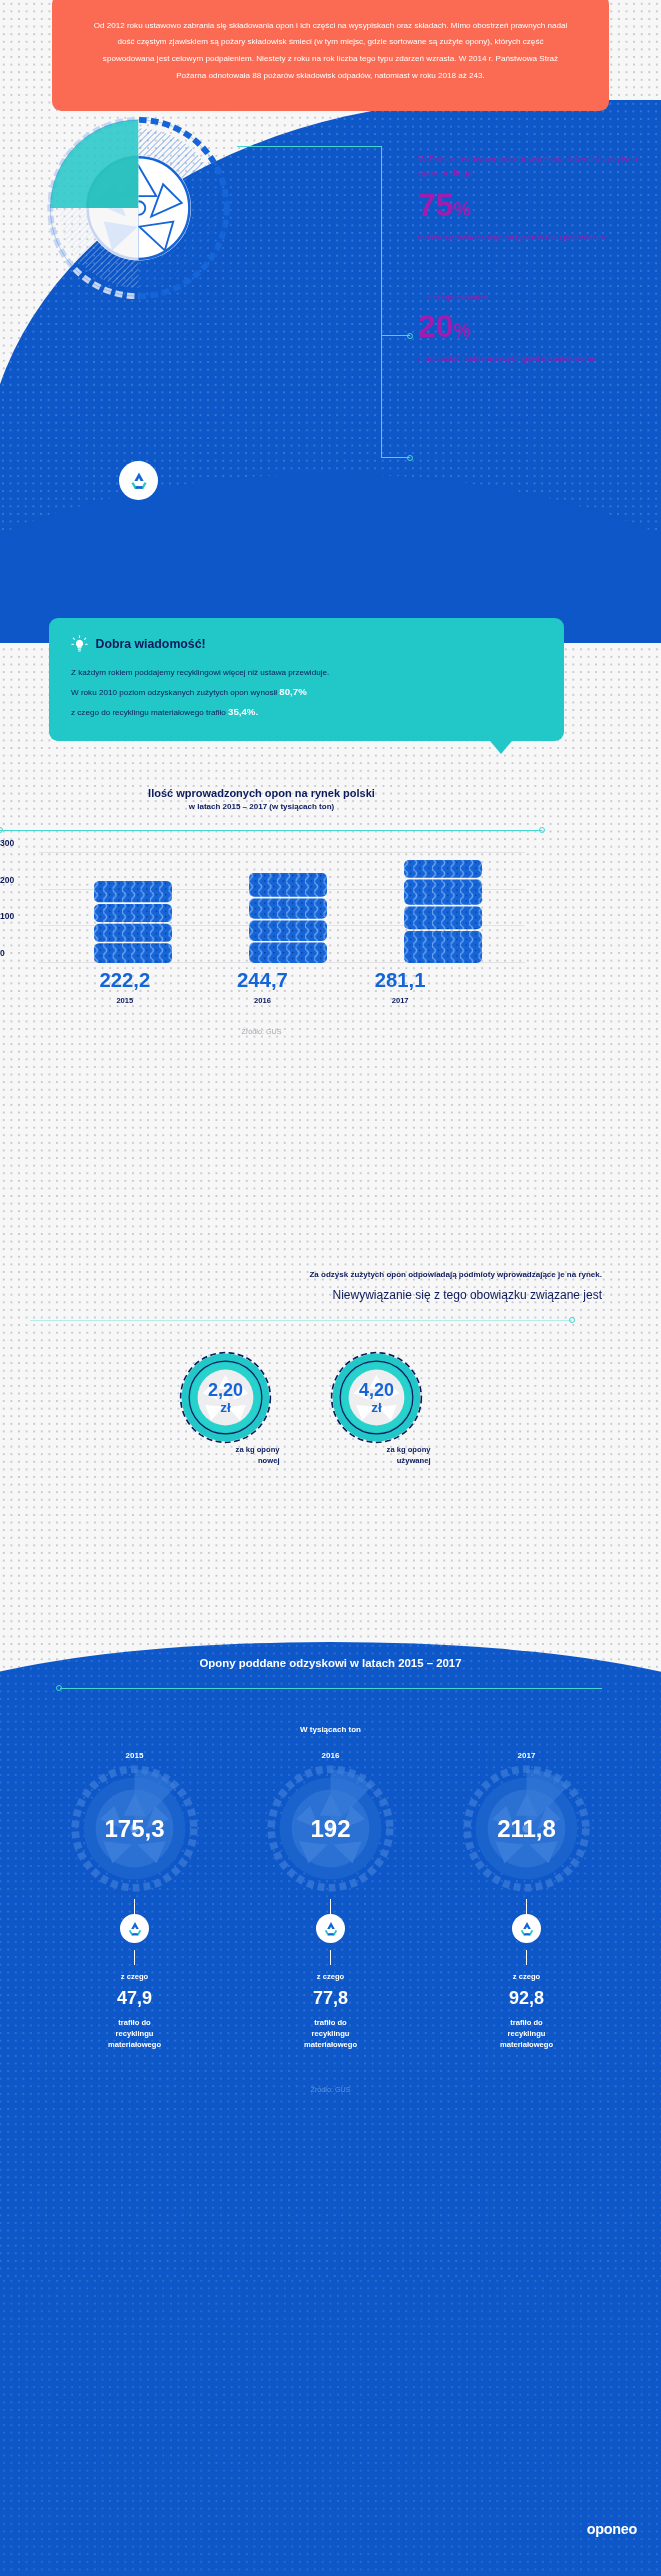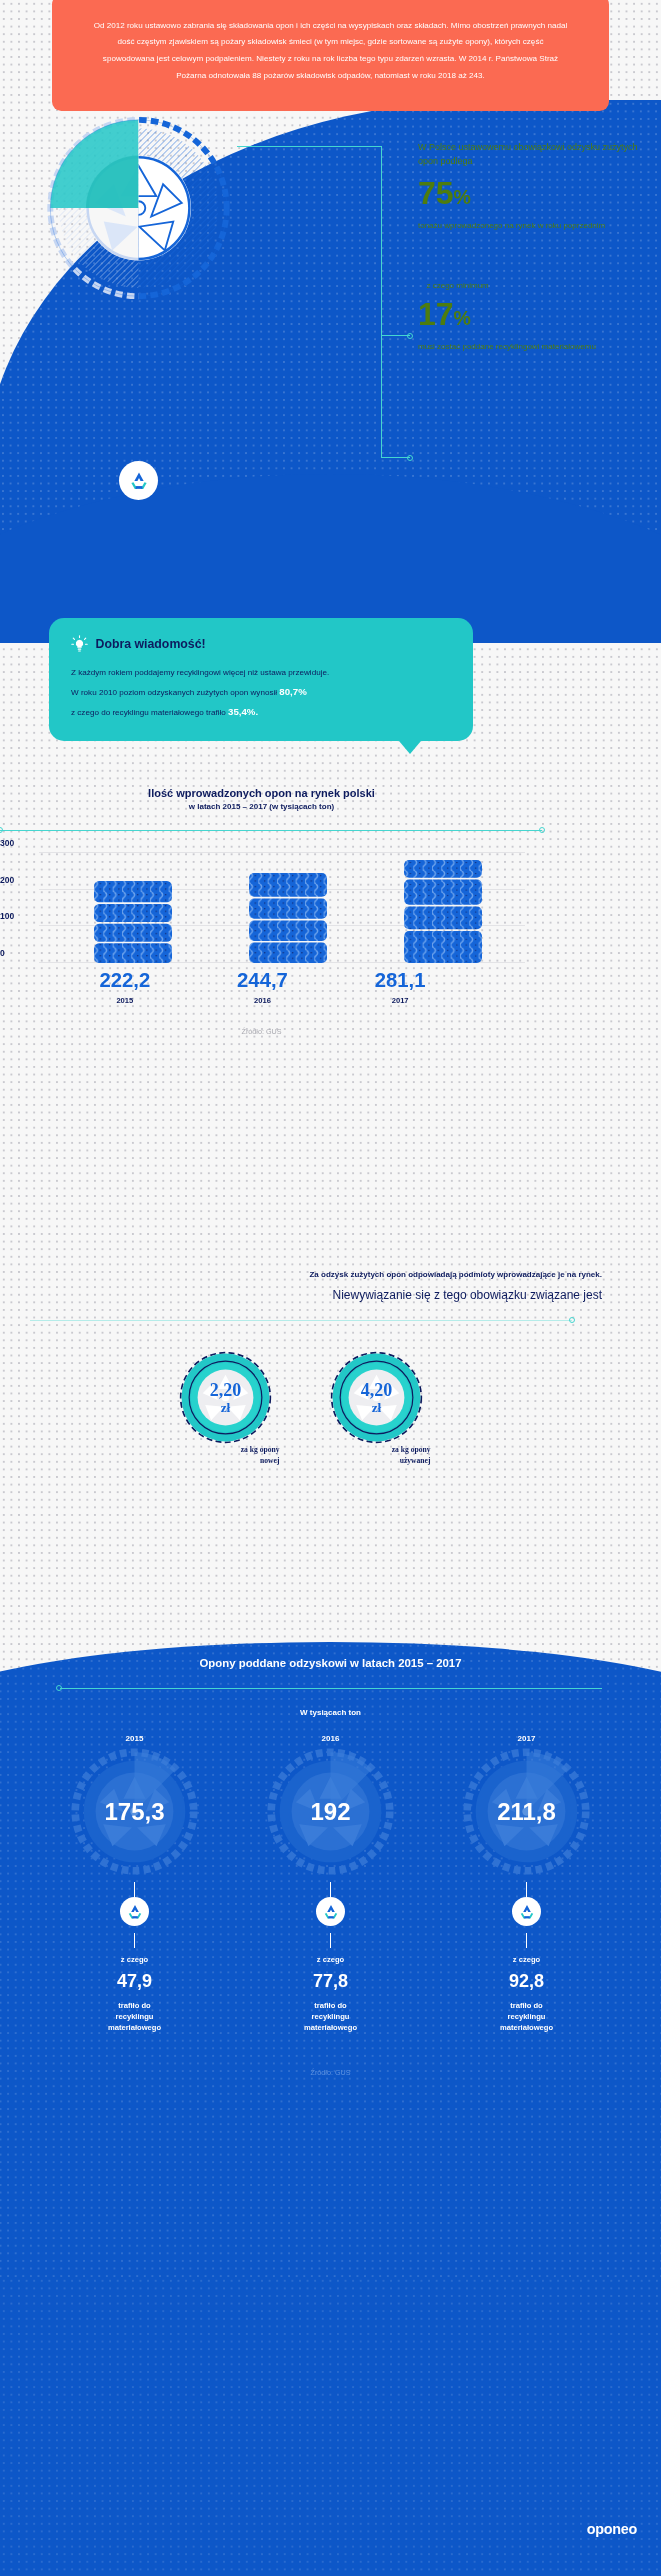--- a/index.html
+++ b/index.html
@@ -53,32 +53,32 @@
   
   .conn { position:absolute; z-index:6; }
   .conn-v { width:0.8px; background:#45d6d0; }
   .conn-h { height:0.8px; background:#45d6d0; }
   .conn-dot {
     width:6px;height:6px;border-radius:50%;border:1.1px solid #45d6d0;background:transparent;
     position:absolute; z-index:7;
   }
 
   
-  .facts { position:absolute; left:418px; top:141px; width:229px; z-index:8; color:#4d7c0f; }
+  .facts { position:absolute; left:418px; top:153px; width:229px; z-index:8; color:#a21caf; }
   .fact-lead { font-size:9px; line-height:1.55; font-weight:500; }
   .fact-big { font-size:32px; font-weight:bold; line-height:1; margin:8.5px 0 10.2px; }
   .fact-big .pc { font-size:19.5px; font-weight:bold; }
   .fact-sub { font-size:8px; line-height:1.55; font-weight:500; }
   .fact-gap { height:49px; }
   .fact-small { font-size:8px; font-weight:500; padding-left:8.5px; }
 
   
   .good {
-    position:absolute; left:49px; top:618px; width:424px;
-    background:#22c7c7; border-radius:15px; padding:17px 22px 18.6px; z-index:9;
+    position:absolute; left:49px; top:618px; width:515px;
+    background:#22c7c7; border-radius:9px; padding:17px 22px 18.6px; z-index:9;
   }
   .good-head { display:flex; align-items:center; gap:7.6px; margin-bottom:11px; }
   .good-title { font-size:12.3px; font-weight:600; color:#0d1b5e; }
   .good-line { font-size:8.1px; color:#0d1b5e; line-height:2.1; font-weight:500; }
   .good-line b { color:#ffffff; font-size:9.7px; font-weight:bold; }
   .good-tail {
     position:absolute; right:52px; bottom:-12.7px; width:0;height:0;
     border-left:11px solid transparent; border-right:11px solid transparent;
     border-top:13.5px solid #22c7c7;
   }
@@ -102,41 +102,41 @@
   .val-cell { width:78px; text-align:center; }
   .val-num { font-size:20.3px; font-weight:bold; color:#1565d8; line-height:1; }
   .val-year { font-size:7.6px; font-weight:bold; color:#0d1b5e; margin-top:6px; }
   .source { text-align:center; font-size:7.2px; color:#a9a9b0; margin-top:22px; font-weight:500; }
 
   
   .fees { position:absolute; left:0; top:1270px; width:602px; z-index:5; text-align:right; }
   .fees-lead { font-size:8px; font-weight:bold; color:#0d1b5e; }
   .fees-head { font-size:12px; font-weight:normal; color:#0d1b5e; line-height:1.42; margin-top:7.6px; }
   .fees-rule { position:relative; margin:16px auto 0; width:542px; height:0.8px; background:#b5ece9; }
-  .coins { display:flex; justify-content:center; gap:43px; margin-top:30.5px;font-family:Liberation Serif, serif; }
+  .coins { display:flex; justify-content:center; gap:43px; margin-top:30.5px; }
   .coin-item { width:108px; }
   .coin { width:93px;height:93px;margin:0 auto; position:relative; }
   .coin-txt {
     position:absolute; inset:0; display:flex; flex-direction:column;
     align-items:center; justify-content:center; color:#1565d8; font-weight:bold; line-height:1;
   }
   .coin-amt { font-size:18px; }
   .coin-cur { font-size:13.5px; margin-top:1.7px; }
   .coin-cap { font-size:7.6px; font-weight:bold; color:#0d1b5e; line-height:1.5; }
 
   
   .recov { position:absolute; left:0; top:1591px; width:661px; height:711px; z-index:4; overflow:hidden; }
   .recov-bg { position:absolute; left:-102px; top:51px; width:864px; height:694px; background:#0d57c8; border-radius:50% 50% 0 0 / 12% 12% 0 0; }
   .recov-dots { position:absolute; left:-102px; top:51px; width:864px; height:694px;
     background-image:radial-gradient(rgba(255,255,255,.14) 0.7px, transparent 0.8px);
     background-size:7.6px 7.6px; border-radius:50% 50% 0 0 / 12% 12% 0 0; }
   .recov-in { position:relative; z-index:3; padding-top:66px; text-align:center; color:#fff; }
   .recov-title { font-size:11.4px; font-weight:600; }
   .recov-rule { position:relative; margin:18.6px auto 0; width:542px; height:0.8px; background:#45d6d0; }
-  .recov-unit { font-size:8px; font-weight:600; margin-top:20px; }
+  .recov-unit { font-size:8px; font-weight:600; margin-top:37px; }
   .wheels { display:flex; justify-content:center; gap:44px; margin-top:17px; }
   .wheel-col { width:152px; }
   .wheel-year { font-size:8px; font-weight:bold; margin-bottom:5.1px; }
   .wheel { position:relative; width:127px; height:127px; margin:0 auto; }
   .wheel-val {
     position:absolute; inset:0; display:flex; align-items:center; justify-content:center;
     font-size:24px; font-weight:bold; color:#fff;
   }
   .stalk { width:0.8px; height:15.2px; background:#fff; margin:6.8px auto 0; }
   .rec-badge { width:29px;height:29px;border-radius:50%;background:#fff;margin:0 auto; display:flex;align-items:center;justify-content:center; }
@@ -237,21 +237,21 @@
 
   <div class="facts">
     <div class="fact-lead">W Polsce ustawowemu obowiązkowi odzysku zużytych opon podlega</div>
     <div class="fact-big">
       <span>75</span><span class="pc">%</span>
     </div>
     <div class="fact-sub">tonażu wprowadzonego na rynek w roku poprzednim</div>
     <div class="fact-gap"></div>
     <div class="fact-small">z czego minimum</div>
     <div class="fact-big">
-      <span>17</span><span class="pc">%</span>
+      <span>20</span><span class="pc">%</span>
     </div>
     <div class="fact-sub">musi zostać poddane recyklingowi materiałowemu</div>
   </div>
 
   <div style="position:absolute; left:119px; top:461px; width:39px; height:39px; border-radius:50%; background:#fff; display:flex; align-items:center; justify-content:center; z-index:8;">
     <svg width="22" height="22" viewBox="0 0 26 26">
       <path d="M13 3 L18.5 13 L14.8 13 L13 9.6 L11.2 13 L7.5 13 Z" fill="#1565d8"></path>
       <path d="M6.5 14.5 L11 22.5 L8 22.5 L4 15.5 Z" fill="#22c7c7"></path>
       <path d="M19.5 14.5 L15 22.5 L18 22.5 L22 15.5 Z" fill="#22c7c7"></path>
       <path d="M9 19 L17 19 L17 22.3 L9 22.3 Z" fill="#1565d8"></path>

